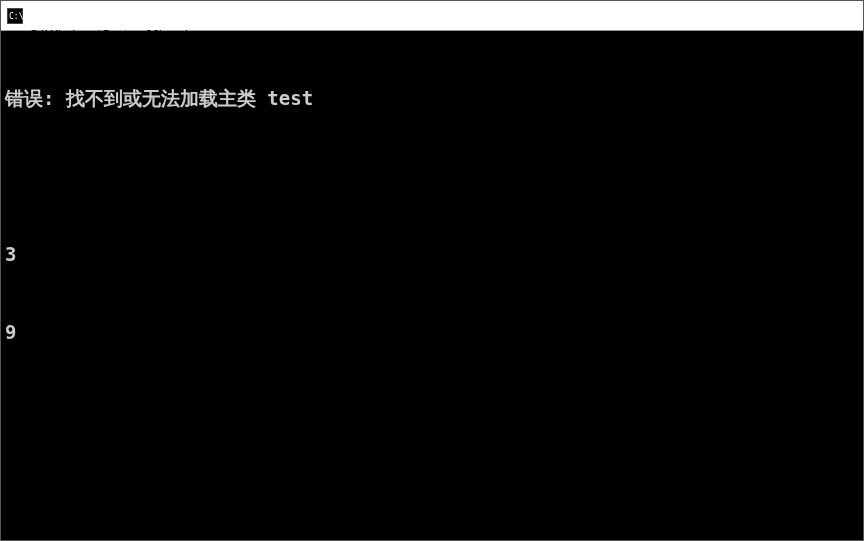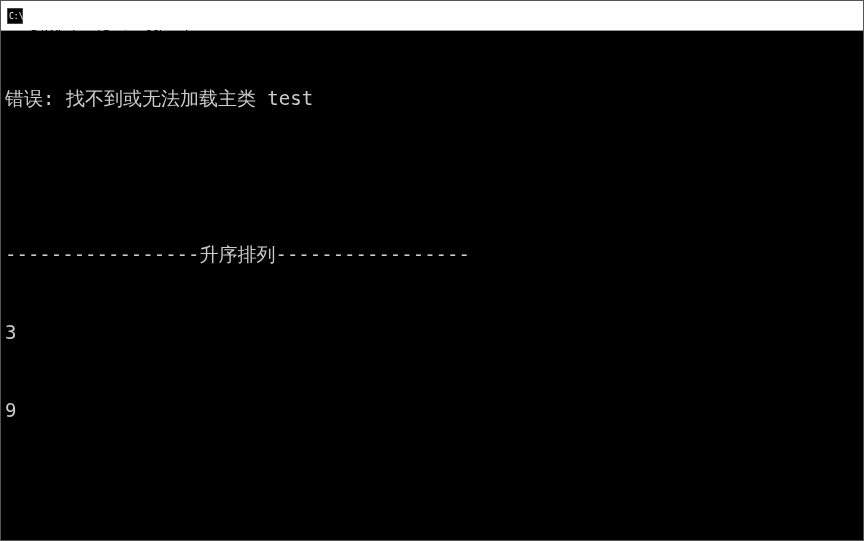--- a/index.html
+++ b/index.html
@@ -37,39 +37,38 @@
     background:#000;
     color:#ccc;
     font-family:"NSimSun","SimSun","Consolas",monospace;
     font-size:19px;
     line-height:26px;
     padding:2px 0 0 4px;
     box-sizing:border-box;
     white-space:pre;
     overflow:hidden;
   }
-  .line{display:block;min-height:26px;}
+  .line{display:block;min-height:26px;font-weight:bold;}
 </style>
 </head>
 <body>
 
 <div class="titlebar">
   <span class="app-icon">
     <svg width="16" height="16" viewBox="0 0 16 16">
       <rect x="0" y="0" width="16" height="16" fill="#000" stroke="#888" stroke-width="1"></rect>
       <text x="2" y="11" font-size="8" fill="#fff" font-family="Consolas,monospace">C:\</text>
     </svg>
   </span>
   <span class="title-text">C:\Windows\System32\cmd.exe</span>
 </div>
 
 <div class="terminal">
   <span class="line">错误: 找不到或无法加载主类 test</span>
   <span class="line"></span>
-  <span class="line">-----------------升序排列-----------------</span>
   <span class="line">3</span>
   <span class="line">9</span>
   
   
   
   
   
   
   
   

